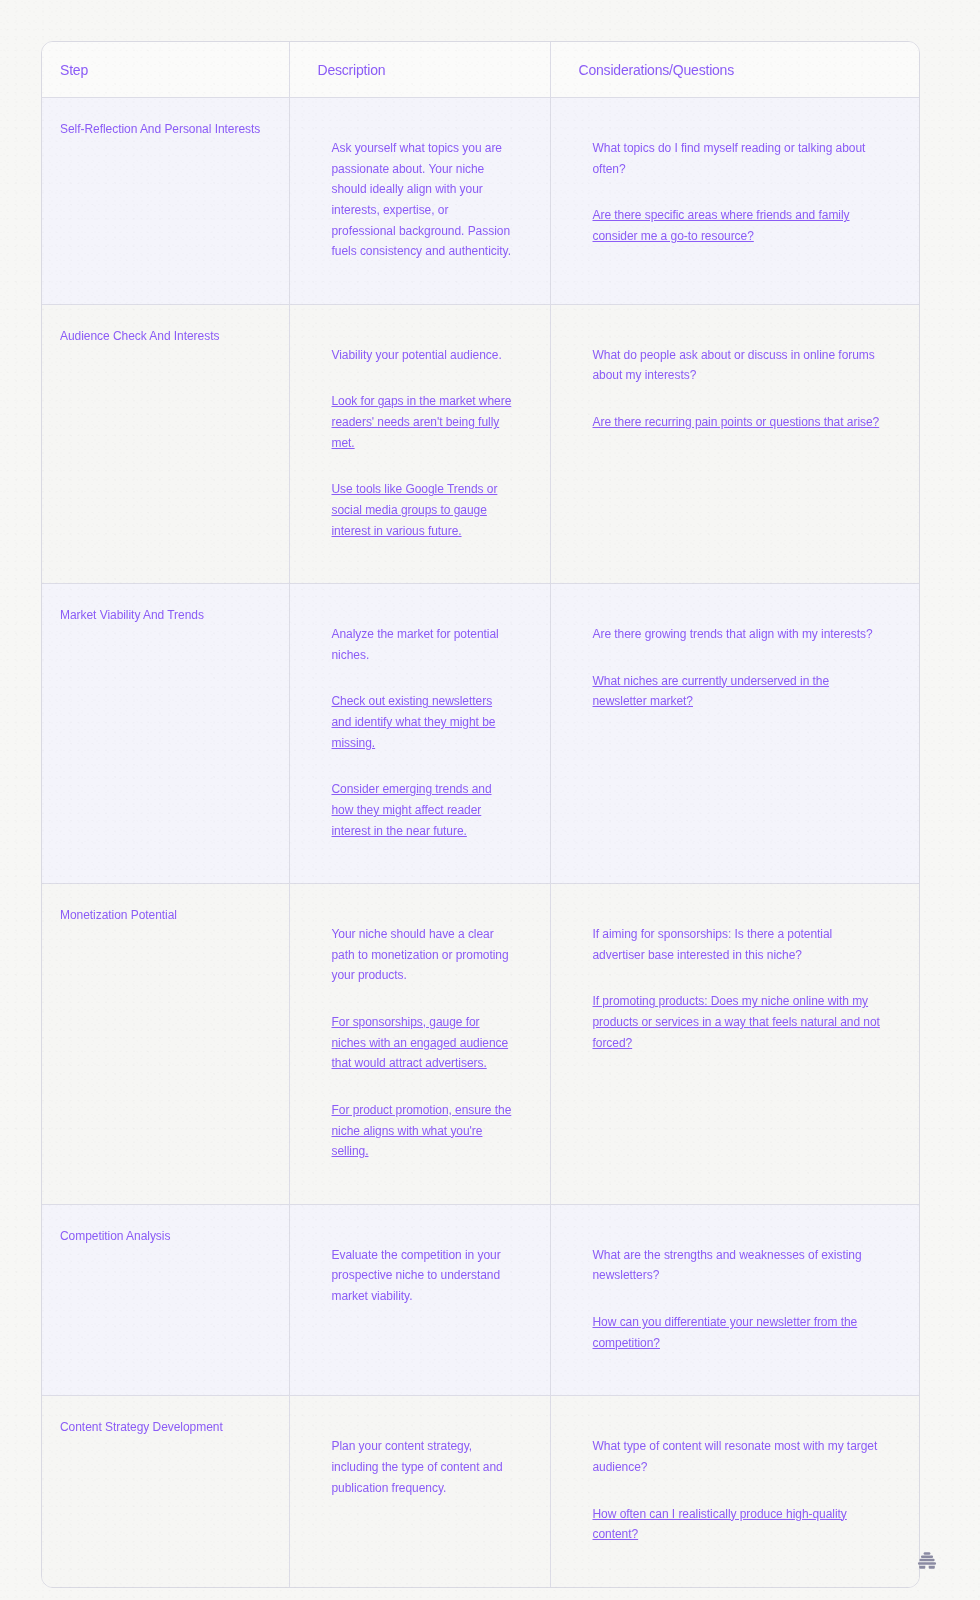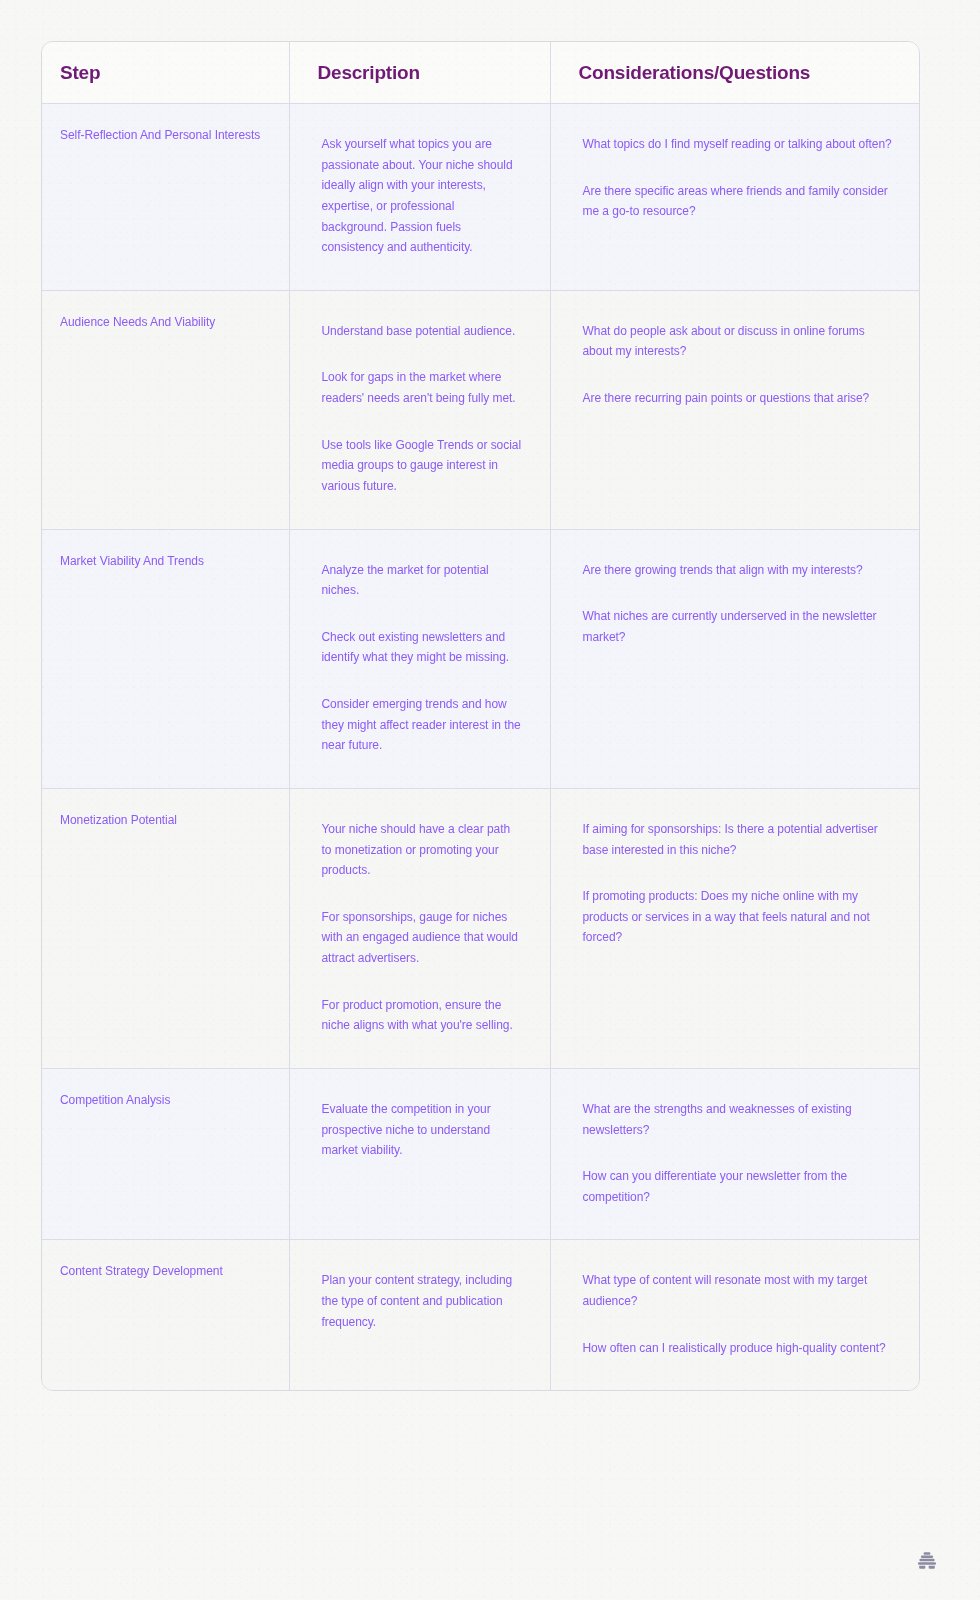--- a/index.html
+++ b/index.html
@@ -48,23 +48,23 @@
     table-layout: fixed;
   }
 
   table.steps-table col.c-step { width: 247px; }
   table.steps-table col.c-desc { width: 261px; }
   table.steps-table col.c-cons { width: 371px; }
 
   thead th {
     background: #fbfbfa;
     text-align: left;
-    font-size: 19px;
-    font-weight: 700;
-    color: #701a75;
+    font-size: 14px;
+    font-weight: 400;
+    color: #8b5cf6;
     letter-spacing: -0.2px;
     padding: 20px 0 19px 18px;
     border-bottom: 1px solid #dcdce6;
     vertical-align: middle;
   }
   thead th.col-desc,
   thead th.col-cons { border-left: 1px solid #dcdce6; padding-left: 28px; }
 
   tbody td {
     vertical-align: top;
@@ -82,22 +82,22 @@
   tbody td.cell-desc,
   tbody td.cell-cons {
     border-left: 1px solid #dcdce6;
     padding: 24px 22px 26px 26px;
   }
 
   
   tbody tr.tint-violet td { background: #f4f4fb; }
   tbody tr.tint-paper  td { background: #f6f6f4; }
 
-  .para { margin: 6px; }
-  .para + .para { margin-top: 26px; }
+  .para { margin: 16px; }
+  .para + .para { margin-top: 26px; text-decoration: underline; }
 
   .logo-wrap {
     position: absolute;
     right: 38px;
     bottom: 24px;
     width: 30px;
     height: 30px;
     display: flex;
     align-items: center;
     justify-content: center;
@@ -128,23 +128,23 @@
           <td class="cell-step">Self-Reflection And Personal Interests</td>
           <td class="cell-desc">
             <p class="para">Ask yourself what topics you are passionate about. Your niche should ideally align with your interests, expertise, or professional background. Passion fuels consistency and authenticity.</p>
           </td>
           <td class="cell-cons">
             <p class="para">What topics do I find myself reading or talking about often?</p>
             <p class="para">Are there specific areas where friends and family consider me a go-to resource?</p>
           </td>
         </tr>
         <tr class="tint-paper">
-          <td class="cell-step">Audience Needs And Viability</td>
-          <td class="cell-desc">
-            <p class="para">Understand base potential audience.</p>
+          <td class="cell-step">Audience Check And Interests</td>
+          <td class="cell-desc">
+            <p class="para">Viability your potential audience.</p>
             <p class="para">Look for gaps in the market where readers' needs aren't being fully met.</p>
             <p class="para">Use tools like Google Trends or social media groups to gauge interest in various future.</p>
           </td>
           <td class="cell-cons">
             <p class="para">What do people ask about or discuss in online forums about my interests?</p>
             <p class="para">Are there recurring pain points or questions that arise?</p>
           </td>
         </tr>
         <tr class="tint-violet">
           <td class="cell-step">Market Viability And Trends</td>

